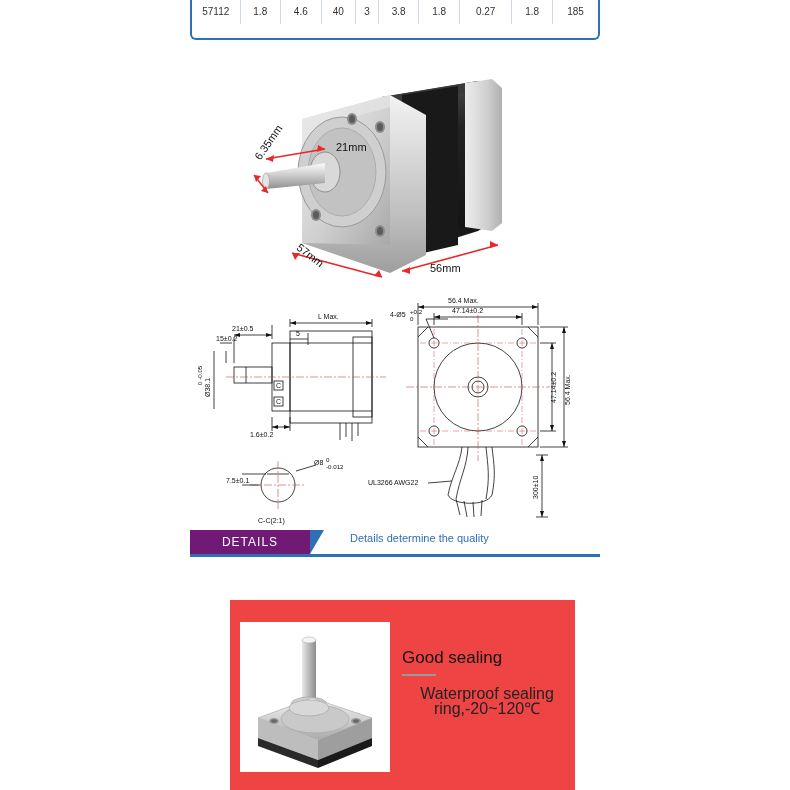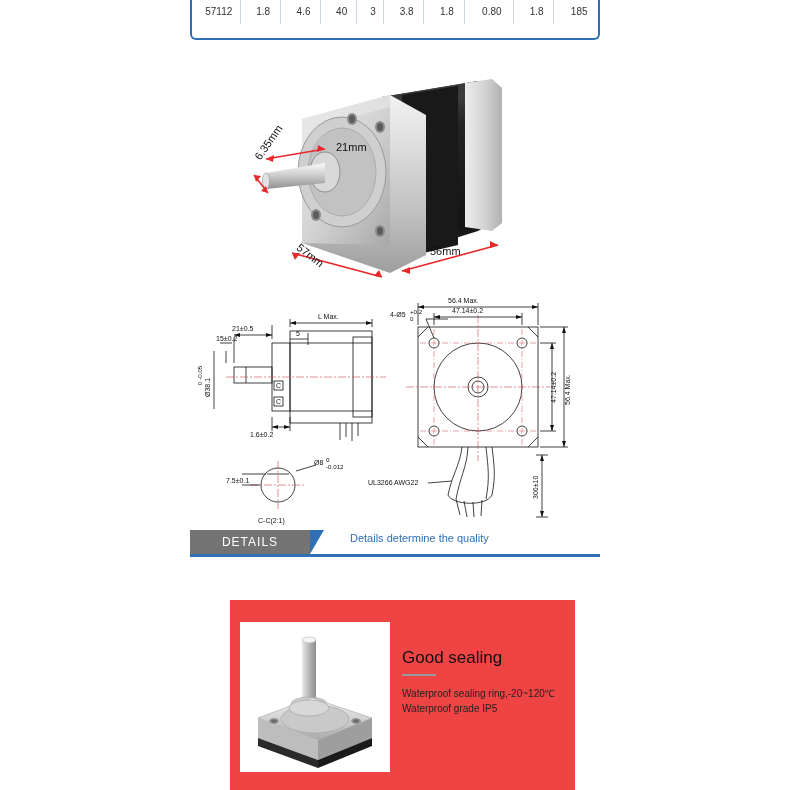--- a/index.html
+++ b/index.html
@@ -27,21 +27,21 @@
   }
   #spec-table {
     border-collapse: collapse;
     width: 100%;
     font-size: 10px;
     color: #333;
   }
   #spec-table td {
     border-right: 1px solid #cfd9e4;
     text-align: center;
-    padding: 4px 2px 6px 8px;
+    padding: 4px 2px 6px 2px;
     height: 24px;
     white-space: nowrap;
   }
   #spec-table td:last-child { border-right: none; }
   #spec-table td:first-child { width: 48px; }
 
   
   #product-photo-block {
     position: absolute;
     left: 230px; top: 55px;
@@ -51,39 +51,39 @@
 
   .dim-label {
     position: absolute;
     font-size: 11px;
     color: #111;
     white-space: nowrap;
   }
   .dim-21 { left: 62px; top: 86px; margin-left: 44px; }
   .dim-635 { left: 22px; top: 100px; transform: rotate(-55deg); transform-origin: left top; }
   .dim-57 { left: 72px; top: 186px; transform: rotate(38deg); transform-origin: left top;}
-  .dim-56 { left: 200px; top: 190px; }
+  .dim-56 { left: 200px; top: 207px; }
 
   
   #drawing-block {
     position: absolute;
     left: 190px; top: 285px;
     width: 410px; height: 250px;
   }
 
   
   #details-banner {
     position: absolute;
     left: 190px; top: 530px;
     width: 410px; height: 26px;
   }
   #details-tab {
     position: absolute; left: 0; top: 0;
     width: 120px; height: 24px;
-    background: #737373;
+    background: #701a75;
     color: #fff;
     font-size: 12px;
     letter-spacing: 1px;
     display: flex; align-items: center; justify-content: center;
   }
   #details-tab-corner {
     position:absolute; left:120px; top:0;
     width:0;height:0;
     border-top: 24px solid #2f6fb5;
     border-right: 14px solid transparent;
@@ -113,41 +113,41 @@
   }
   #feature-text {
     position: absolute; left: 172px; top: 48px; width: 170px;
   }
   #feature-title {
     font-size: 17px; color: #111; margin: 0 0 4px 0; font-weight: normal;
   }
   #feature-rule {
     width: 34px; height: 2px; background: #9a9a9a; margin: 6px 0 10px 0;
   }
-  .feature-line { font-size: 10px; color: #222; line-height: 15px; }
+  .feature-line { font-size: 16px; color: #222; line-height: 15px; text-align: center; }
 
   
   .dtext { font-size: 7px; fill: #111; font-family: "Liberation Sans", sans-serif; }
   .dtext6 { font-size: 6.2px; fill: #111; font-family: "Liberation Sans", sans-serif; }
 </style>
 </head>
 <body>
 
 <div id="spec-strip">
   <table id="spec-table">
     <tbody>
         <tr>
       <td>57112</td>
       <td>1.8</td>
       <td>4.6</td>
       <td>40</td>
       <td>3</td>
       <td>3.8</td>
       <td>1.8</td>
-      <td>0.80</td>
+      <td>0.27</td>
       <td>1.8</td>
       <td>185</td>
     </tr>
   </tbody>
     </table>
 </div>
 
 <div id="product-photo-block">
   <svg class="motor-photo" viewBox="0 0 340 230">
     <defs>
@@ -432,15 +432,14 @@
       <ellipse cx="34" cy="99" rx="5" ry="3" fill="#9a9a9a"></ellipse>
       <ellipse cx="34" cy="99" rx="3" ry="1.8" fill="#6a6a6a"></ellipse>
       <ellipse cx="116" cy="99" rx="5" ry="3" fill="#9a9a9a"></ellipse>
       <ellipse cx="116" cy="99" rx="3" ry="1.8" fill="#6a6a6a"></ellipse>
     </svg>
   </div>
   <div id="feature-text">
     <h2 id="feature-title">Good sealing</h2>
     <div id="feature-rule"></div>
     <div class="feature-line">Waterproof sealing ring,-20~120℃</div>
-    <div class="feature-line">Waterproof grade IP5</div>
   </div>
 </div>
 
 </body></html>

